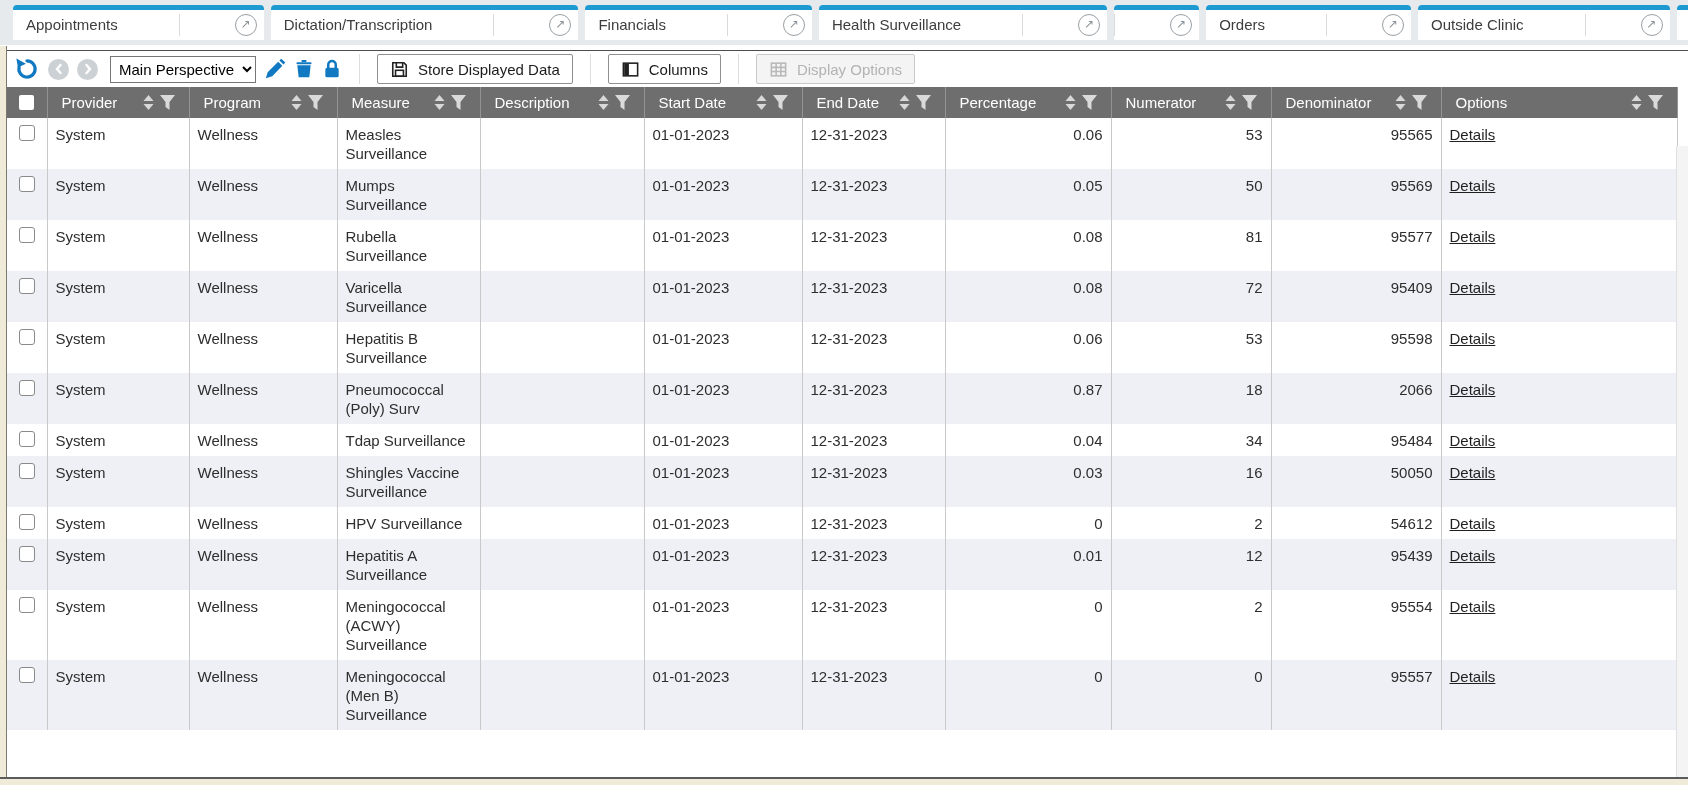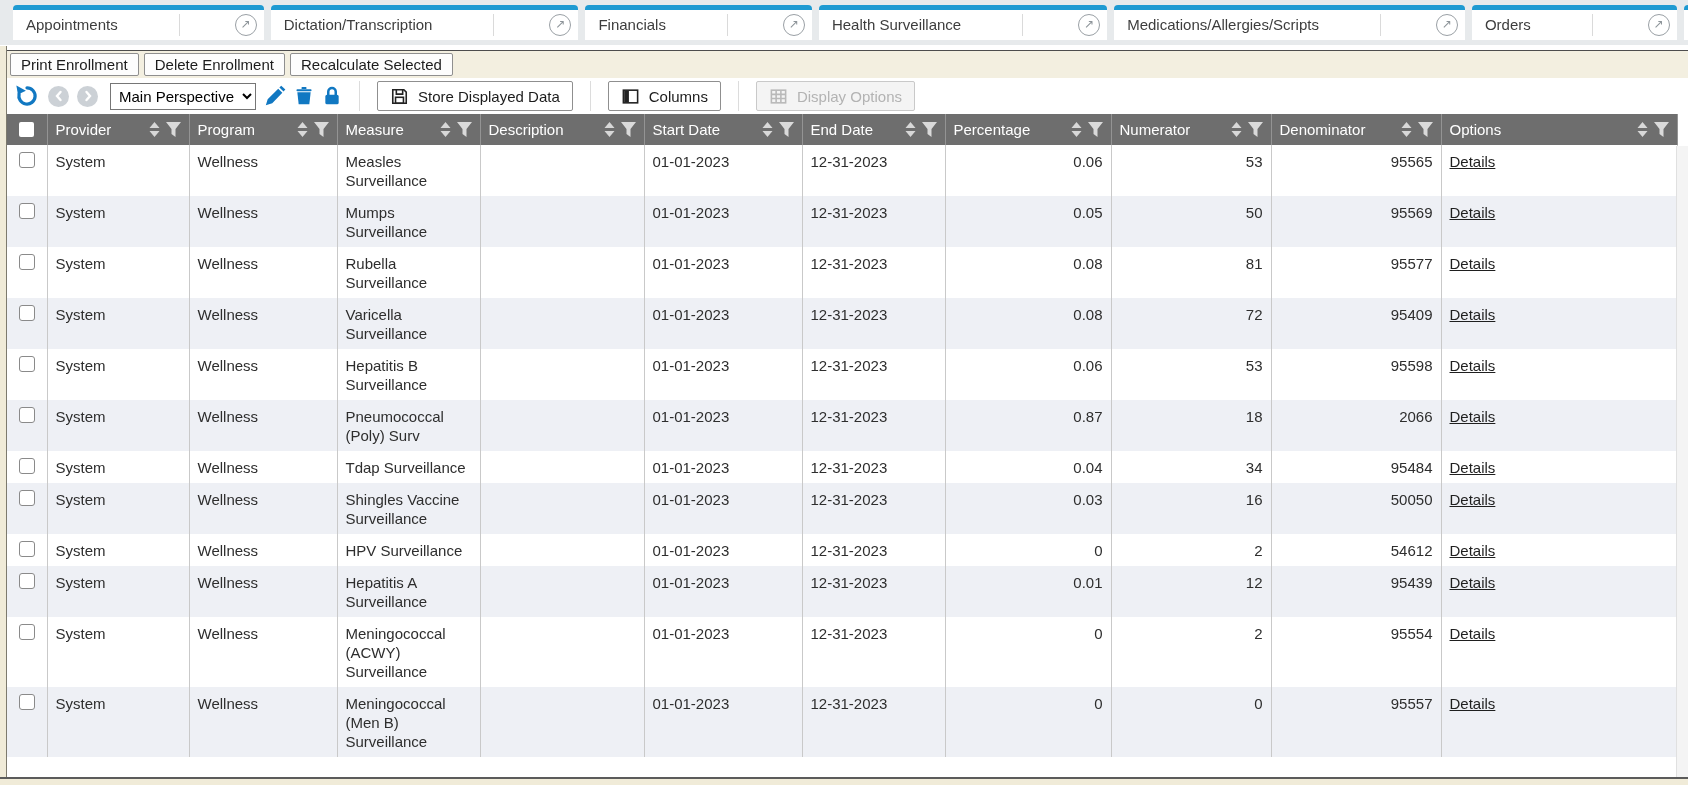--- a/index.html
+++ b/index.html
@@ -47,21 +47,21 @@
     font-family:inherit;padding:0 4px;background:#fff;margin-left:4px;}
   .blue-ic{display:flex;align-items:center;cursor:pointer;}
   .vdiv{width:1px;height:30px;background:#dcdcdc;margin:0 9px;}
   .ctl-btn{height:30px;display:inline-flex;align-items:center;gap:9px;background:#fff;
     border:1px solid #8f8f8f;border-radius:2px;padding:0 12px;font-size:15px;font-family:inherit;
     color:#1c1c1c;cursor:pointer;}
   .ctl-btn.disabled{color:#b3b3b3;border-color:#c9c9c9;background:#f4f4f4;cursor:default;}
   
   table{border-collapse:collapse;table-layout:fixed;width:1670px;}
   thead th{background:#6e6e6e;color:#fff;font-weight:normal;text-align:left;
-    padding:0 8px;height:31px;border-right:1px solid #949494;font-size:15px;}
+    padding:0 14px;height:31px;border-right:1px solid #949494;font-size:15px;}
   thead th.chk{padding:0;}
   .th-inner{display:flex;align-items:center;gap:5px;}
   .h-label{flex:1 1 auto;overflow:hidden;white-space:nowrap;}
   .h-ic{flex:0 0 auto;display:flex;align-items:center;cursor:pointer;}
   tbody td{vertical-align:top;padding:7px 8px 6px;border-right:1px solid #c9c9c9;
     line-height:19px;background:#fff;word-wrap:break-word;}
   tbody tr.alt td{background:#eef0f5;}
   td.num{text-align:right;}
   td.chk{padding-top:7px;}
   .header-checkbox{width:15px;height:15px;background:#fff;border-radius:2px;display:block;margin:0 auto;}
@@ -95,21 +95,20 @@
       </span>
     </div>
     <div class="tab">
       <span class="tab-label">Health Surveillance</span>
       <span class="tab-sep"></span>
       <span class="tab-launch">
         <span class="circ">↗</span>
       </span>
     </div>
     <div class="tab">
-      <span class="tab-label">Medications/Allergies/Scripts</span>
       <span class="tab-sep"></span>
       <span class="tab-launch">
         <span class="circ">↗</span>
       </span>
     </div>
     <div class="tab">
       <span class="tab-label">Orders</span>
       <span class="tab-sep"></span>
       <span class="tab-launch">
         <span class="circ">↗</span>
@@ -146,25 +145,20 @@
     <div class="tab">
       <span class="tab-label">WR Case Mgmt</span>
     </div>
   </div>
 <div class="tab-underlap"></div>
 
 <div class="left-strip"></div>
 
 <div class="content">
 
-  <div class="action-bar" id="action-bar">
-      <button class="action-btn">Print Enrollment</button>
-      <button class="action-btn">Delete Enrollment</button>
-      <button class="action-btn">Recalculate Selected</button>
-    </div>
 
 
   <div class="controls-bar">
     <span class="blue-ic">
       <svg width="26" height="26" viewBox="0 0 24 24">
           <path d="M12 4.5a7.5 7.5 0 1 1-7.3 5.7" fill="none" stroke="#1178c2" stroke-width="3" stroke-linecap="round"></path>
           <path d="M2.2 2.2 3.6 10.6 11 7.2z" fill="#1178c2"></path>
         </svg>
     </span>
     <span class="nav-circle">

